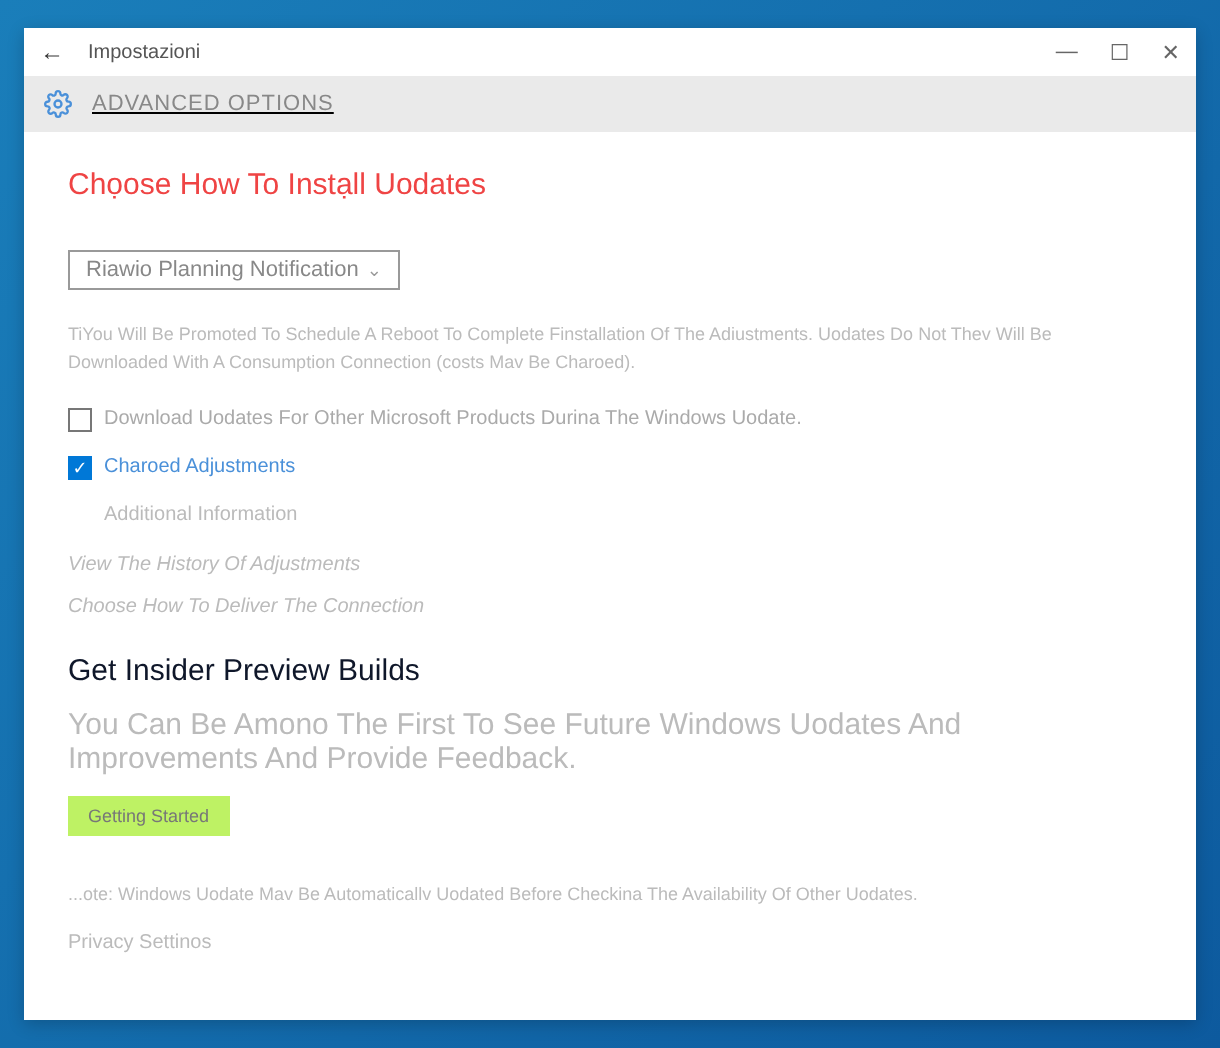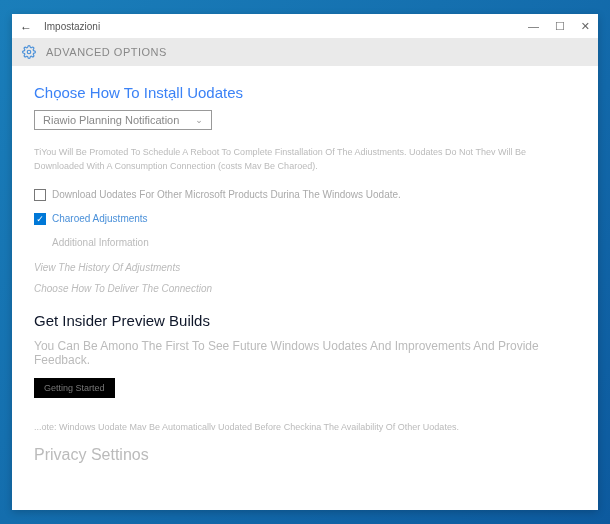--- a/index.html
+++ b/index.html
@@ -51,20 +51,21 @@
       color: #666;
       cursor: pointer;
     }
     .header-bar {
       height: 28px;
       background: #eaeaea;
       display: flex;
       align-items: center;
       padding: 0 10px;
       gap: 10px;
+      text-decoration: underline;
     }
     .gear-icon {
       width: 14px;
       height: 14px;
       color: #4a90d9;
       display: flex;
       align-items: center;
       justify-content: center;
     }
     .header-title {
@@ -72,32 +73,32 @@
       color: #888;
       letter-spacing: 0.5px;
     }
     .content {
       flex: 1;
       padding: 18px 22px;
       overflow-y: auto;
     }
     .section-title {
       font-size: 15px;
-      color: #3b82f6;
+      color: #ef4444;
       font-weight: 400;
-      margin-bottom: 9px;
+      margin-bottom: 24px;
     }
     .dropdown {
       border: 1px solid #999;
       padding: 3px 8px;
       font-size: 11px;
       color: #888;
       display: inline-flex;
       align-items: center;
-      gap: 16px;
+      gap: 4px;
       margin-bottom: 16px;
       background: #fff;
     }
     .dropdown-chevron {
       font-size: 9px;
       color: #999;
     }
     .desc-text {
       font-size: 9px;
       color: #bbb;
@@ -149,40 +150,40 @@
       font-style: italic;
     }
     .insider-title {
       font-size: 15px;
       color: #0f172a;
       font-weight: 400;
       margin-top: 18px;
       margin-bottom: 10px;
     }
     .insider-desc {
-      font-size: 12px;
+      font-size: 15px;
       color: #bbb;
       margin-bottom: 10px;
     }
     .getting-started-btn {
-      background: #000000;
+      background: #bef264;
       border: none;
       padding: 5px 10px;
       font-size: 9px;
       color: #777;
       cursor: pointer;
       margin-bottom: 24px;
     }
     .note-text {
       font-size: 9px;
       color: #bbb;
       margin-bottom: 14px;
     }
     .privacy-link {
-      font-size: 16px;
+      font-size: 10px;
       color: #bbb;
       cursor: pointer;
     }
   </style>
 </head>
 <body>
 
 <div class="window">
   <div class="titlebar">
     <span class="back-arrow">←</span>

